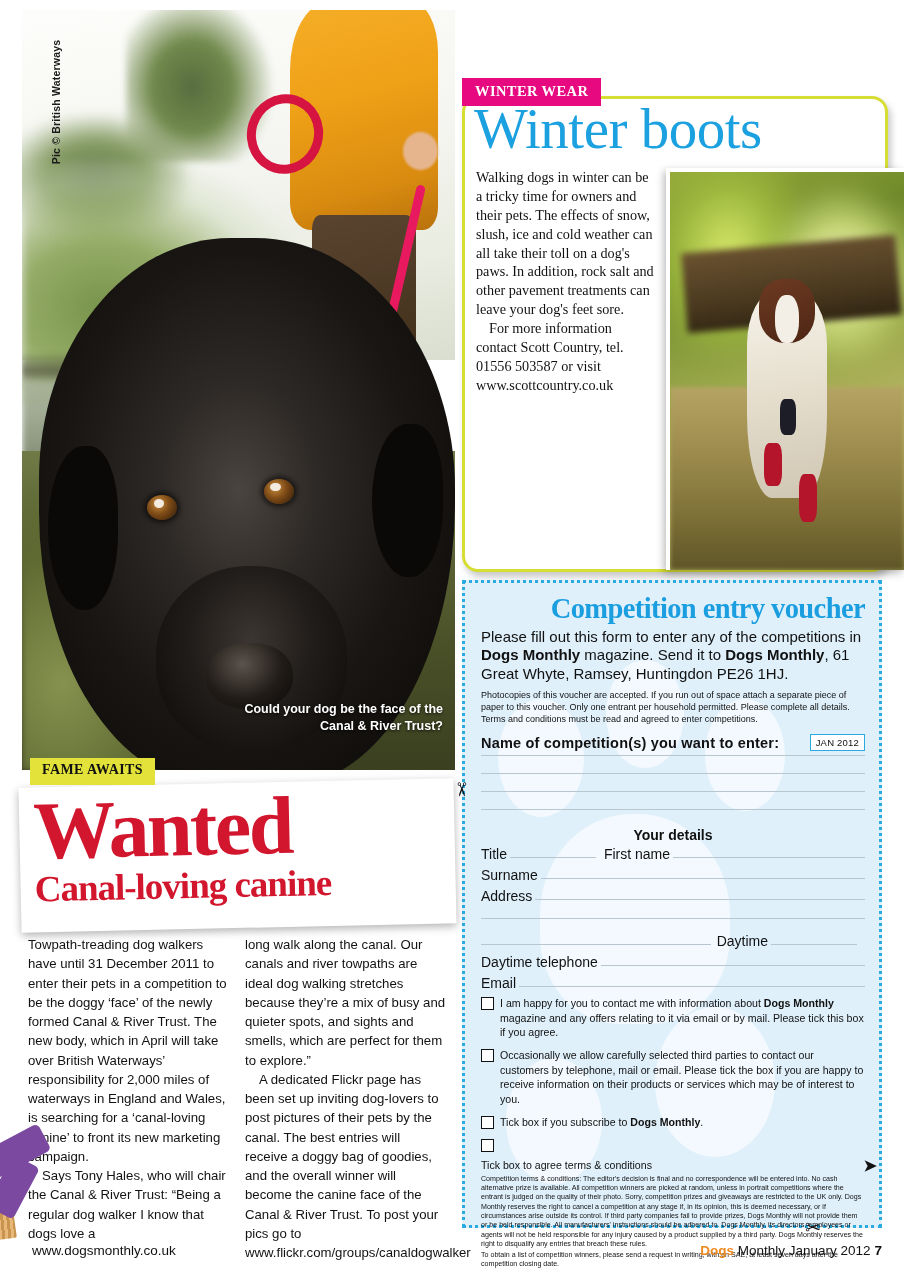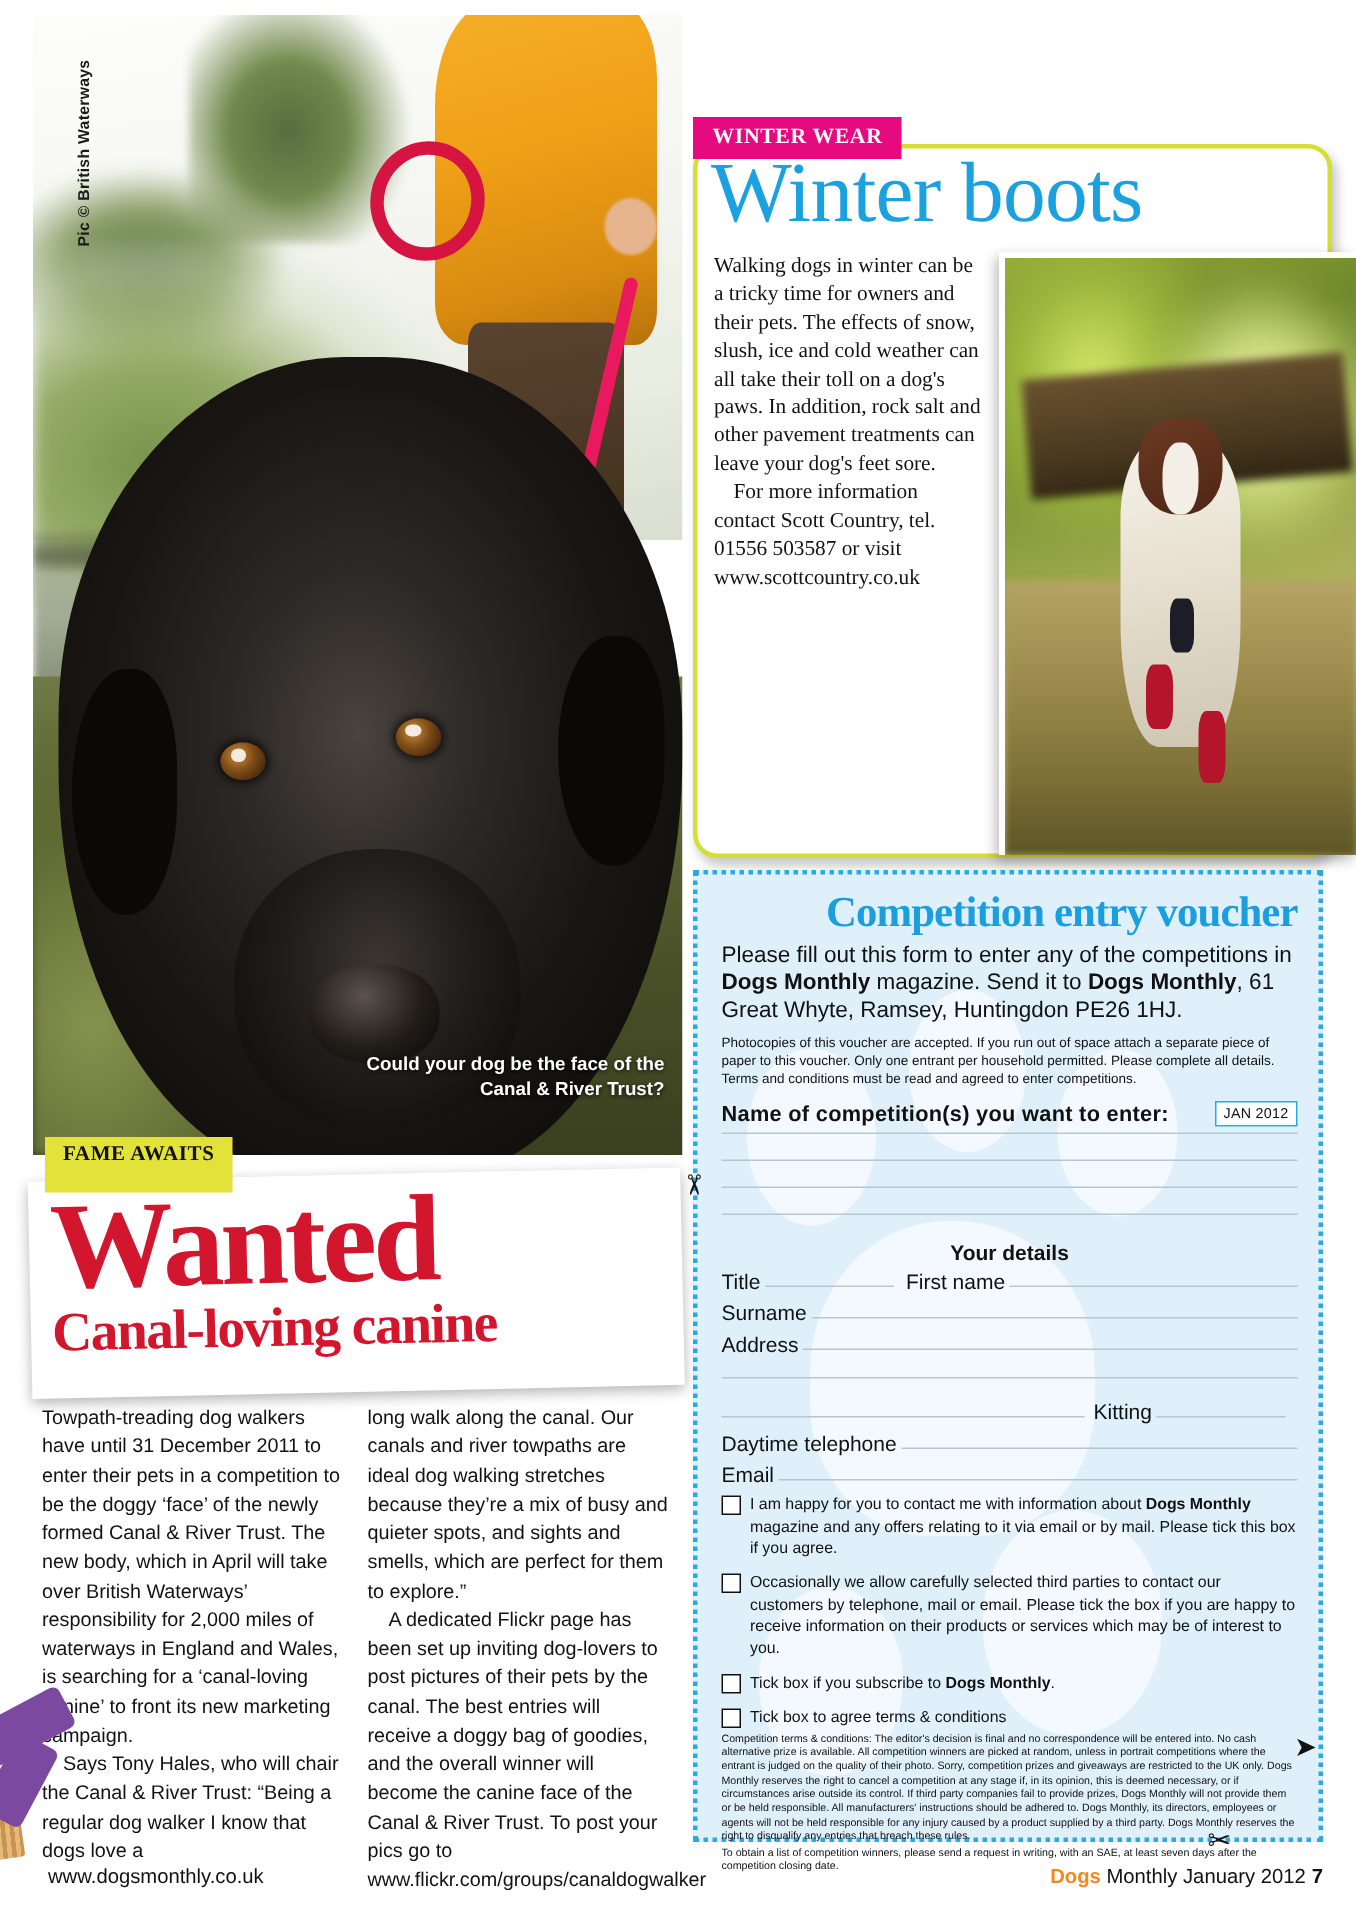--- a/index.html
+++ b/index.html
@@ -61,21 +61,21 @@
   .mp-ear.r{left:80%;top:34%;width:17%;height:28%;}
   .photo-credit{position:absolute;left:-28px;top:86px;
     transform:rotate(-90deg);transform-origin:center;
     font-size:10.5px;font-weight:bold;color:#1a1a1a;letter-spacing:.2px;white-space:nowrap;}
   .photo-caption{position:absolute;right:12px;bottom:36px;width:206px;text-align:right;
     color:#fff;font-size:12.5px;font-weight:bold;line-height:1.32;
     text-shadow:0 1px 3px rgba(0,0,0,.85);}
 
   
   .fame-tag{position:absolute;left:30px;top:758px;background:#e2e23a;
-    padding:4px 12px 17px;font-family:"Liberation Serif",serif;font-weight:bold;
+    padding:4px 12px 7px;font-family:"Liberation Serif",serif;font-weight:bold;
     font-size:14px;letter-spacing:.4px;color:#111;z-index:9;}
 
   
   .wanted-block{position:absolute;left:20px;top:783px;width:435px;height:145px;
     background:#fff;transform:rotate(-1.25deg);
     box-shadow:0 3px 9px rgba(0,0,0,.30);z-index:8;padding:6px 0 0 14px;box-sizing:border-box;}
   .wanted-main{font-family:"Liberation Serif",serif;font-weight:bold;color:#d2162e;
     font-size:82px;line-height:.92;letter-spacing:-2.5px;}
   .wanted-sub{font-family:"Liberation Serif",serif;font-weight:bold;color:#d2162e;
     font-size:37px;line-height:1;letter-spacing:-1px;margin-top:2px;}
@@ -293,21 +293,21 @@
       <span>Surname</span>
       <i></i>
     </div>
     <div class="v-field">
       <span>Address</span>
       <i></i>
     </div>
     <div class="v-blank"></div>
     <div class="v-field">
       <i></i>
-      <span style="padding-left:6px;">Kitting</span>
+      <span style="padding-left:6px;">Daytime</span>
       <i class="short"></i>
     </div>
     <div class="v-field">
       <span>Daytime telephone</span>
       <i></i>
     </div>
     <div class="v-field">
       <span>Email</span>
       <i></i>
     </div>
@@ -317,21 +317,21 @@
       <span><span>I am happy for you to contact me with information about </span><b>Dogs Monthly</b><span> magazine and any offers relating to it via email or by mail. Please tick this box if you agree.</span></span>
     </div>
     <div class="v-check">
       <span class="box"></span>
       <span>Occasionally we allow carefully selected third parties to contact our customers by telephone, mail or email. Please tick the box if you are happy to receive information on their products or services which may be of interest to you.</span>
     </div>
     <div class="v-check">
       <span class="box"></span>
       <span><span>Tick box if you subscribe to </span><b>Dogs Monthly</b><span>.</span></span>
     </div>
-    <div class="v-check" style="margin-bottom:2px;">
+    <div class="v-check" style="margin-bottom:2px;flex-direction:column;">
       <span class="box"></span>
       <span>Tick box to agree terms &amp; conditions</span>
     </div>
 
     <div class="v-terms">Competition terms &amp; conditions: The editor's decision is final and no correspondence will be entered into. No cash alternative prize is available. All competition winners are picked at random, unless in portrait competitions where the entrant is judged on the quality of their photo. Sorry, competition prizes and giveaways are restricted to the UK only. Dogs Monthly reserves the right to cancel a competition at any stage if, in its opinion, this is deemed necessary, or if circumstances arise outside its control. If third party companies fail to provide prizes, Dogs Monthly will not provide them or be held responsible. All manufacturers' instructions should be adhered to. Dogs Monthly, its directors, employees or agents will not be held responsible for any injury caused by a product supplied by a third party. Dogs Monthly reserves the right to disqualify any entries that breach these rules.</div>
     <div class="v-terms" style="margin-top:2px;">To obtain a list of competition winners, please send a request in writing, with an SAE, at least seven days after the competition closing date.</div>
   </div>
 
   <div class="footer">
     <div>www.dogsmonthly.co.uk</div>

